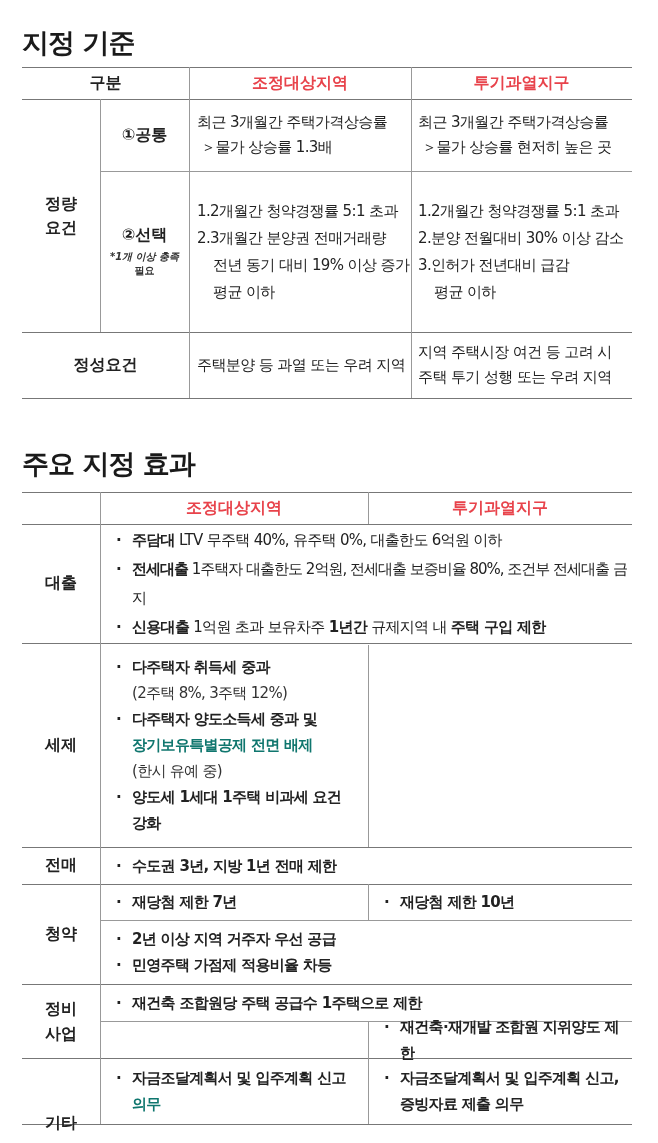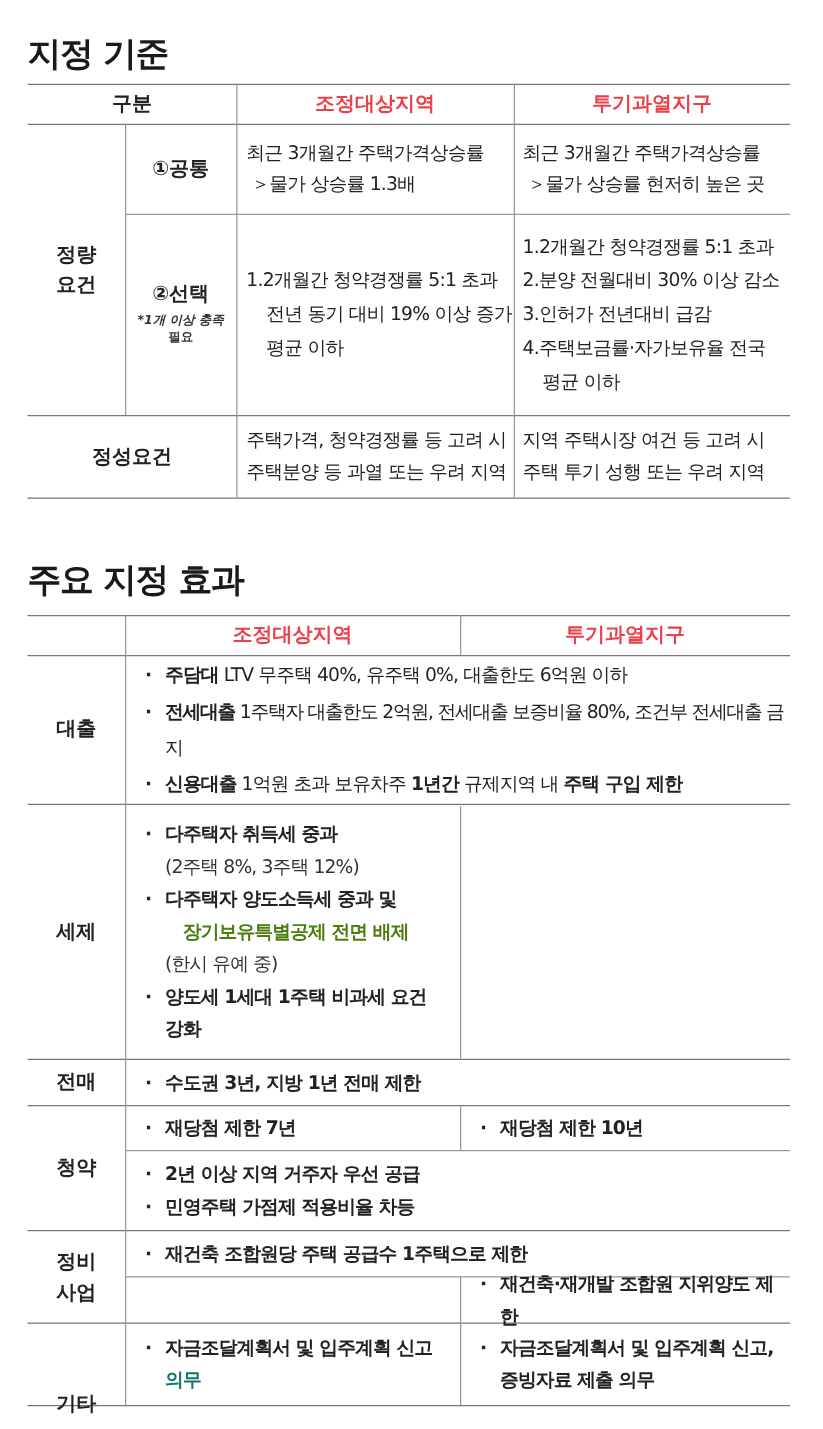--- a/index.html
+++ b/index.html
@@ -64,38 +64,37 @@
   </div>
 
   <div class="cell center" style="left:100px;top:171px;width:89px;height:161px;flex-direction:column;">
     <span class="lbl b">②선택</span>
     <span class="small b" style="margin-top:4px;font-style:italic;">*1개 이상 충족</span>
     <span class="small b">필요</span>
   </div>
   <div class="cell" style="left:189px;top:171px;width:222px;height:161px;padding-left:8px;">
     <div class="txt" style="line-height:27px;">
       <div>1.2개월간 청약경쟁률 5:1 초과</div>
+      <div>2.3개월간 분양권 전매거래량</div>
       <div class="ind">전년 동기 대비 19% 이상 증가</div>
       <div class="ind">평균 이하</div>
     </div>
   </div>
   <div class="cell" style="left:411px;top:171px;width:221px;height:161px;padding-left:7px;">
     <div class="txt" style="line-height:27px;">
       <div>1.2개월간 청약경쟁률 5:1 초과</div>
       <div>2.분양 전월대비 30% 이상 감소</div>
       <div>3.인허가 전년대비 급감</div>
-      <div>4.주택보금률·자가보유율 전국</div>
       <div class="ind">평균 이하</div>
     </div>
   </div>
 
   <div class="cell center lbl b" style="left:22px;top:332px;width:167px;height:66px;">정성요건</div>
   <div class="cell" style="left:189px;top:332px;width:222px;height:66px;padding-left:8px;">
     <div class="txt">
-      <div>주택가격, 청약경쟁률 등 고려 시</div>
       <div>주택분양 등 과열 또는 우려 지역</div>
     </div>
   </div>
   <div class="cell" style="left:411px;top:332px;width:221px;height:66px;padding-left:7px;">
     <div class="txt">
       <div>지역 주택시장 여건 등 고려 시</div>
       <div>주택 투기 성행 또는 우려 지역</div>
     </div>
   </div>
 </div>
@@ -132,21 +131,21 @@
       <div class="bul" style="line-height:29px;"><span class="b">신용대출</span><span> 1억원 초과 보유차주 </span><span class="b">1년간</span><span> 규제지역 내 </span><span class="b">주택 구입 제한</span></div>
     </div>
   </div>
 
   <div class="cell center lbl red b" style="left:22px;top:643px;width:78px;height:204px;">세제</div>
   <div class="cell" style="left:100px;top:643px;width:268px;height:204px;padding-left:14px;">
     <div>
       <div class="bul b">다주택자 취득세 중과</div>
       <div class="sub">(2주택 8%, 3주택 12%)</div>
       <div class="bul b">다주택자 양도소득세 중과 및</div>
-      <div class="sub b" style="color:#4d7c0f;text-align:center;">장기보유특별공제 전면 배제</div>
+      <div class="sub b" style="color:#0f766e;">장기보유특별공제 전면 배제</div>
       <div class="sub">(한시 유예 중)</div>
       <div class="bul b">양도세 1세대 1주택 비과세 요건</div>
       <div class="sub b" style="color:#222;">강화</div>
     </div>
   </div>
 
   <div class="cell center lbl red b" style="left:22px;top:847px;width:78px;height:37px;">전매</div>
   <div class="cell" style="left:100px;top:847px;width:532px;height:37px;padding-left:14px;">
     <div class="bul b">수도권 3년, 지방 1년 전매 제한</div>
   </div>

